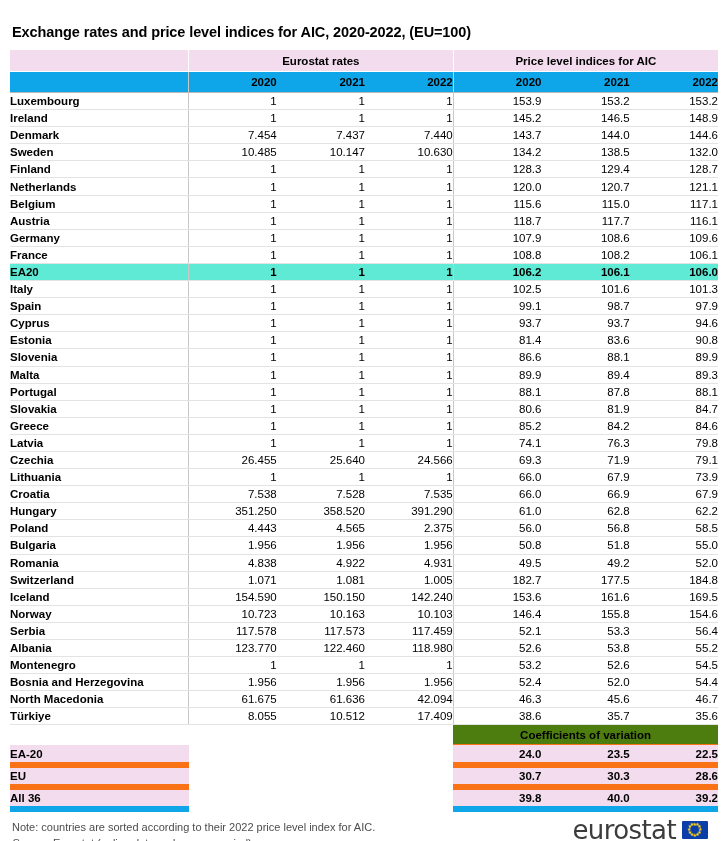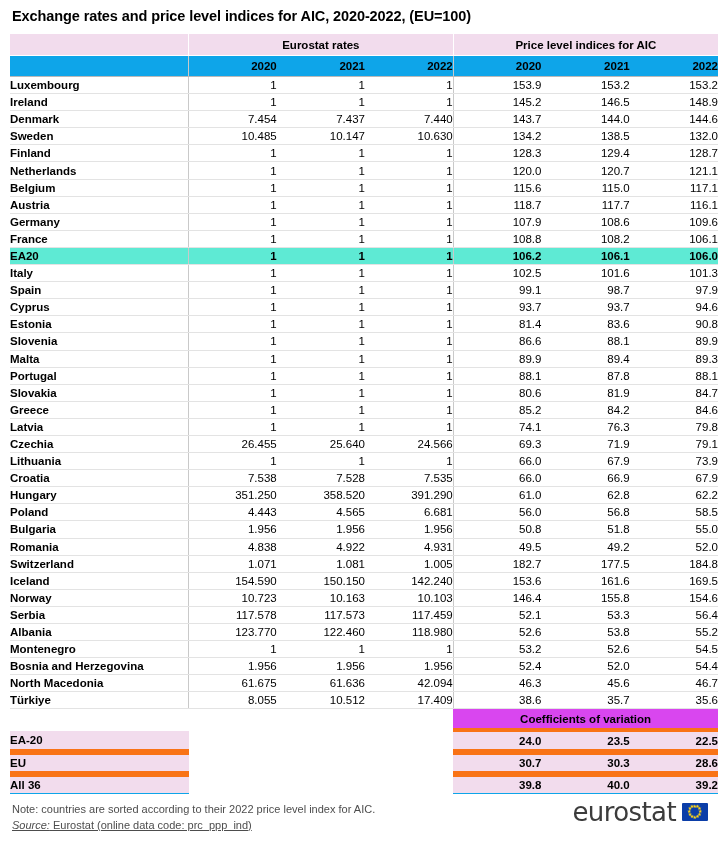--- a/index.html
+++ b/index.html
@@ -12,21 +12,21 @@
     height: 841px;
     font-family: "Liberation Sans", sans-serif;
     color: #000000;
     overflow: hidden;
   }
   .page {
     position: relative;
     width: 728px;
     height: 841px;
     box-sizing: border-box;
-    padding: 4px 10px 0 10px;
+    padding: 20px 10px 0 10px;
   }
   .title {
     font-size: 14.5px;
     font-weight: bold;
     letter-spacing: -0.1px;
     margin: 4px 0 10px 2px;
     color: #000;
   }
   table.tbl {
     width: 708px;
@@ -88,43 +88,43 @@
     background: #5eead4;
     font-weight: bold;
   }
   tr.row-hi td.num {
     font-weight: bold;
   }
   tr.grp-break td {
     border-top: 1px solid #8a8a8a;
   }
   .cov-head td {
-    background: #d946ef;
+    background: #4d7c0f;
     font-weight: bold;
     text-align: center;
     height: 19px;
-    border-bottom: 4px solid #f97316;
+    border-bottom: 1px solid #f97316;
     border-top: 1px solid #8a8a8a;
   }
   .cov-head td.empty {
     background: #ffffff;
     border-top: 1px solid #ffffff;
     border-bottom: 1px solid #ffffff;
   }
   tr.cov td {
     background: #f2dced;
     font-weight: bold;
     border-bottom: 6px solid #f97316;
   }
   tr.cov td.empty {
     background: #ffffff;
     border-bottom: 1px solid #ffffff;
   }
   tr.cov-last td {
-    border-bottom: 1px solid #0ea5e9;
+    border-bottom: 6px solid #0ea5e9;
   }
   tr.cov-last td.empty {
     border-bottom: 1px solid #ffffff;
   }
   .footer {
     margin-top: 9px;
     position: relative;
     min-height: 44px;
   }
   .note {
@@ -426,21 +426,21 @@
           <td class="num">358.520</td>
           <td class="num">391.290</td>
           <td class="num vline">61.0</td>
           <td class="num">62.8</td>
           <td class="num">62.2</td>
         </tr>
         <tr class="">
           <td class="name">Poland</td>
           <td class="num vline">4.443</td>
           <td class="num">4.565</td>
-          <td class="num">6.681</td>
+          <td class="num">2.375</td>
           <td class="num vline">56.0</td>
           <td class="num">56.8</td>
           <td class="num">58.5</td>
         </tr>
         <tr class="">
           <td class="name">Bulgaria</td>
           <td class="num vline">1.956</td>
           <td class="num">1.956</td>
           <td class="num">1.956</td>
           <td class="num vline">50.8</td>

